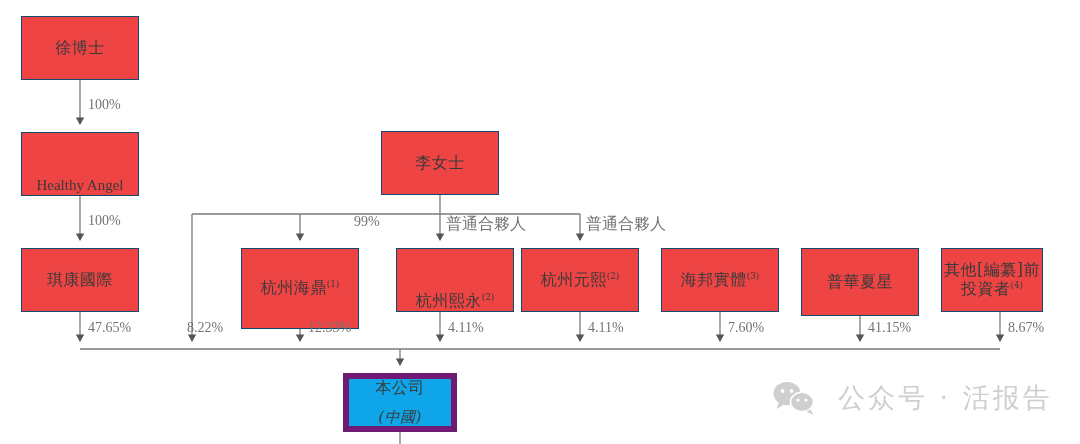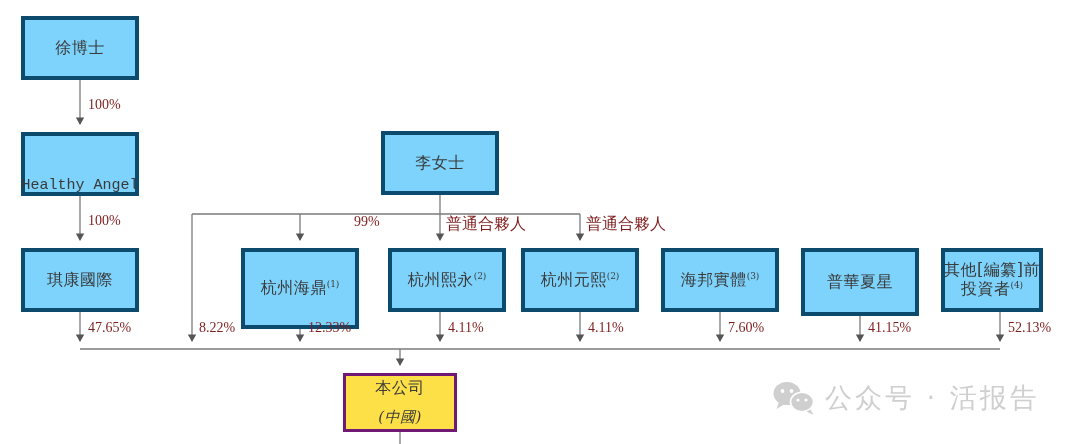--- a/index.html
+++ b/index.html
@@ -5,45 +5,45 @@
   html,body{margin:0;padding:0;}
   body{
     width:1080px;height:444px;background:#ffffff;
     font-family:"Liberation Serif","DejaVu Serif",serif;
     color:#3a3a3a;overflow:hidden;position:relative;
   }
   #chart{position:absolute;left:0;top:0;width:1080px;height:444px;}
 
   .node{
     position:absolute;box-sizing:border-box;
-    border:4px solid #0c4a6e;background:#7dd3fc;
+    border:1px solid #0c4a6e;background:#ef4444;
     display:flex;flex-direction:column;align-items:center;justify-content:center;
     text-align:center;line-height:1.15;
   }
   .node .ln{display:block;white-space:nowrap;}
   .cn{font-family:"DejaVu Serif","Liberation Serif",serif;font-size:16px;letter-spacing:.5px;}
-  .en{font-family:Liberation Mono, monospace;font-size:15px;margin-top:44px;}
+  .en{font-family:Liberation Serif, serif;font-size:15px;margin-top:44px;}
   .sup{font-size:9px;vertical-align:super;letter-spacing:0;}
 
   .node.company{
-    background:#fde047;border:3px solid #701a75;
+    background:#0ea5e9;border:6px solid #701a75;
   }
   .node.company .sub{font-style:italic;font-size:15px;margin-top:12px;}
 
   .lbl{
     position:absolute;white-space:nowrap;
-    font-size:14px;color:#7f1d1d;
+    font-size:14px;color:#737373;
     font-family:"Liberation Serif","DejaVu Serif",serif;
   }
   .lbl.cnlbl{font-family:Liberation Mono, monospace;font-size:16px;}
 
   
   #watermark{
     position:absolute;left:772px;top:380px;
-    display:flex;align-items:center;gap:9px;
+    display:flex;align-items:center;gap:22px;
     color:#cfcfcf;pointer-events:none;user-select:none;
   }
   #watermark .wm-text{
     font-family:"DejaVu Sans","Liberation Sans",sans-serif;
     font-size:27px;letter-spacing:3px;color:#cfcfcf;white-space:nowrap;
   }
 </style>
 </head>
 <body>
 
@@ -100,21 +100,21 @@
 </div>
 
 <div class="node" style="left:21px;top:248px;width:118px;height:64px;text-align:right;">
   <span class="ln cn"><span>琪康國際</span></span>
 </div>
 
 <div class="node" style="left:241px;top:248px;width:118px;height:81px;">
   <span class="ln cn"><span>杭州海鼎</span><span class="sup">(1)</span></span>
 </div>
 
-<div class="node" style="left:388px;top:248px;width:118px;height:64px;">
+<div class="node" style="left:396px;top:248px;width:118px;height:64px;justify-content:flex-end;">
   <span class="ln cn"><span>杭州熙永</span><span class="sup">(2)</span></span>
 </div>
 
 <div class="node" style="left:521px;top:248px;width:118px;height:64px;">
   <span class="ln cn"><span>杭州元熙</span><span class="sup">(2)</span></span>
 </div>
 
 <div class="node" style="left:661px;top:248px;width:118px;height:64px;">
   <span class="ln cn"><span>海邦實體</span><span class="sup">(3)</span></span>
 </div>
@@ -138,33 +138,33 @@
 <div class="lbl" style="left:88px;top:213px;">100%</div>
 
 <div class="lbl" style="left:308px;top:214px;margin-left:46px;">99%</div>
 
 <div class="lbl cnlbl" style="left:446px;top:214px;">普通合夥人</div>
 
 <div class="lbl cnlbl" style="left:586px;top:214px;">普通合夥人</div>
 
 <div class="lbl" style="left:88px;top:320px;">47.65%</div>
 
-<div class="lbl" style="left:199px;top:320px;">8.22%</div>
+<div class="lbl" style="left:187px;top:320px;">8.22%</div>
 
 <div class="lbl" style="left:308px;top:320px;">12.33%</div>
 
 <div class="lbl" style="left:448px;top:320px;">4.11%</div>
 
 <div class="lbl" style="left:588px;top:320px;">4.11%</div>
 
 <div class="lbl" style="left:728px;top:320px;">7.60%</div>
 
 <div class="lbl" style="left:868px;top:320px;">41.15%</div>
 
-<div class="lbl" style="left:1008px;top:320px;">52.13%</div>
+<div class="lbl" style="left:1008px;top:320px;">8.67%</div>
 
 <div id="watermark">
   <svg width="44" height="36" viewBox="0 0 44 36">
     <ellipse cx="15" cy="13.5" rx="13.5" ry="11.5" fill="#cfcfcf"></ellipse>
     <path d="M7,22 L4.5,29 L12,24.5 Z" fill="#cfcfcf"></path>
     <circle cx="10.5" cy="11" r="1.9" fill="#ffffff"></circle>
     <circle cx="19.5" cy="11" r="1.9" fill="#ffffff"></circle>
     <ellipse cx="30" cy="22" rx="11.5" ry="9.8" fill="#cfcfcf" stroke="#ffffff" stroke-width="1.6"></ellipse>
     <path d="M38.5,29.5 L41.5,35 L34.5,31.5 Z" fill="#cfcfcf"></path>
     <circle cx="26" cy="20" r="1.6" fill="#ffffff"></circle>

